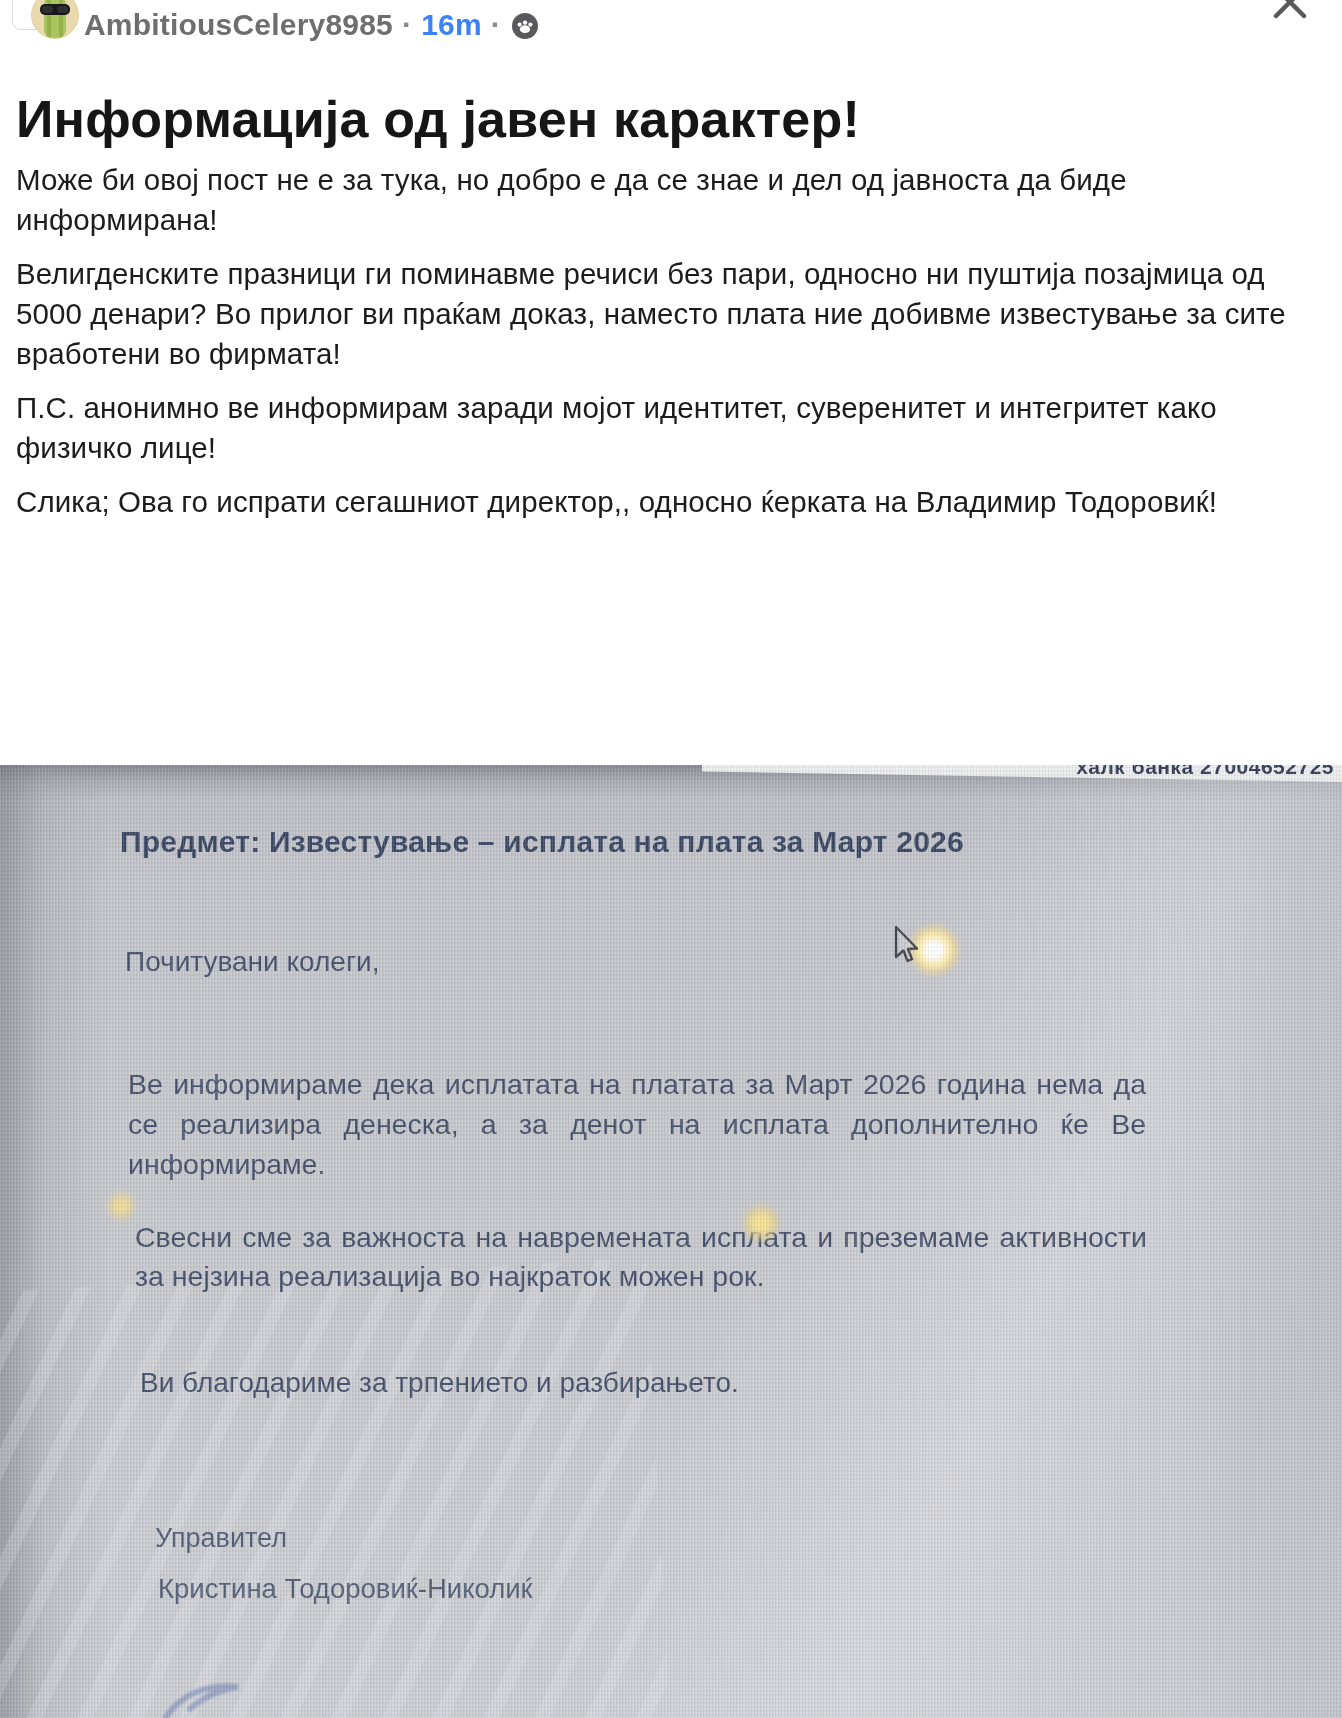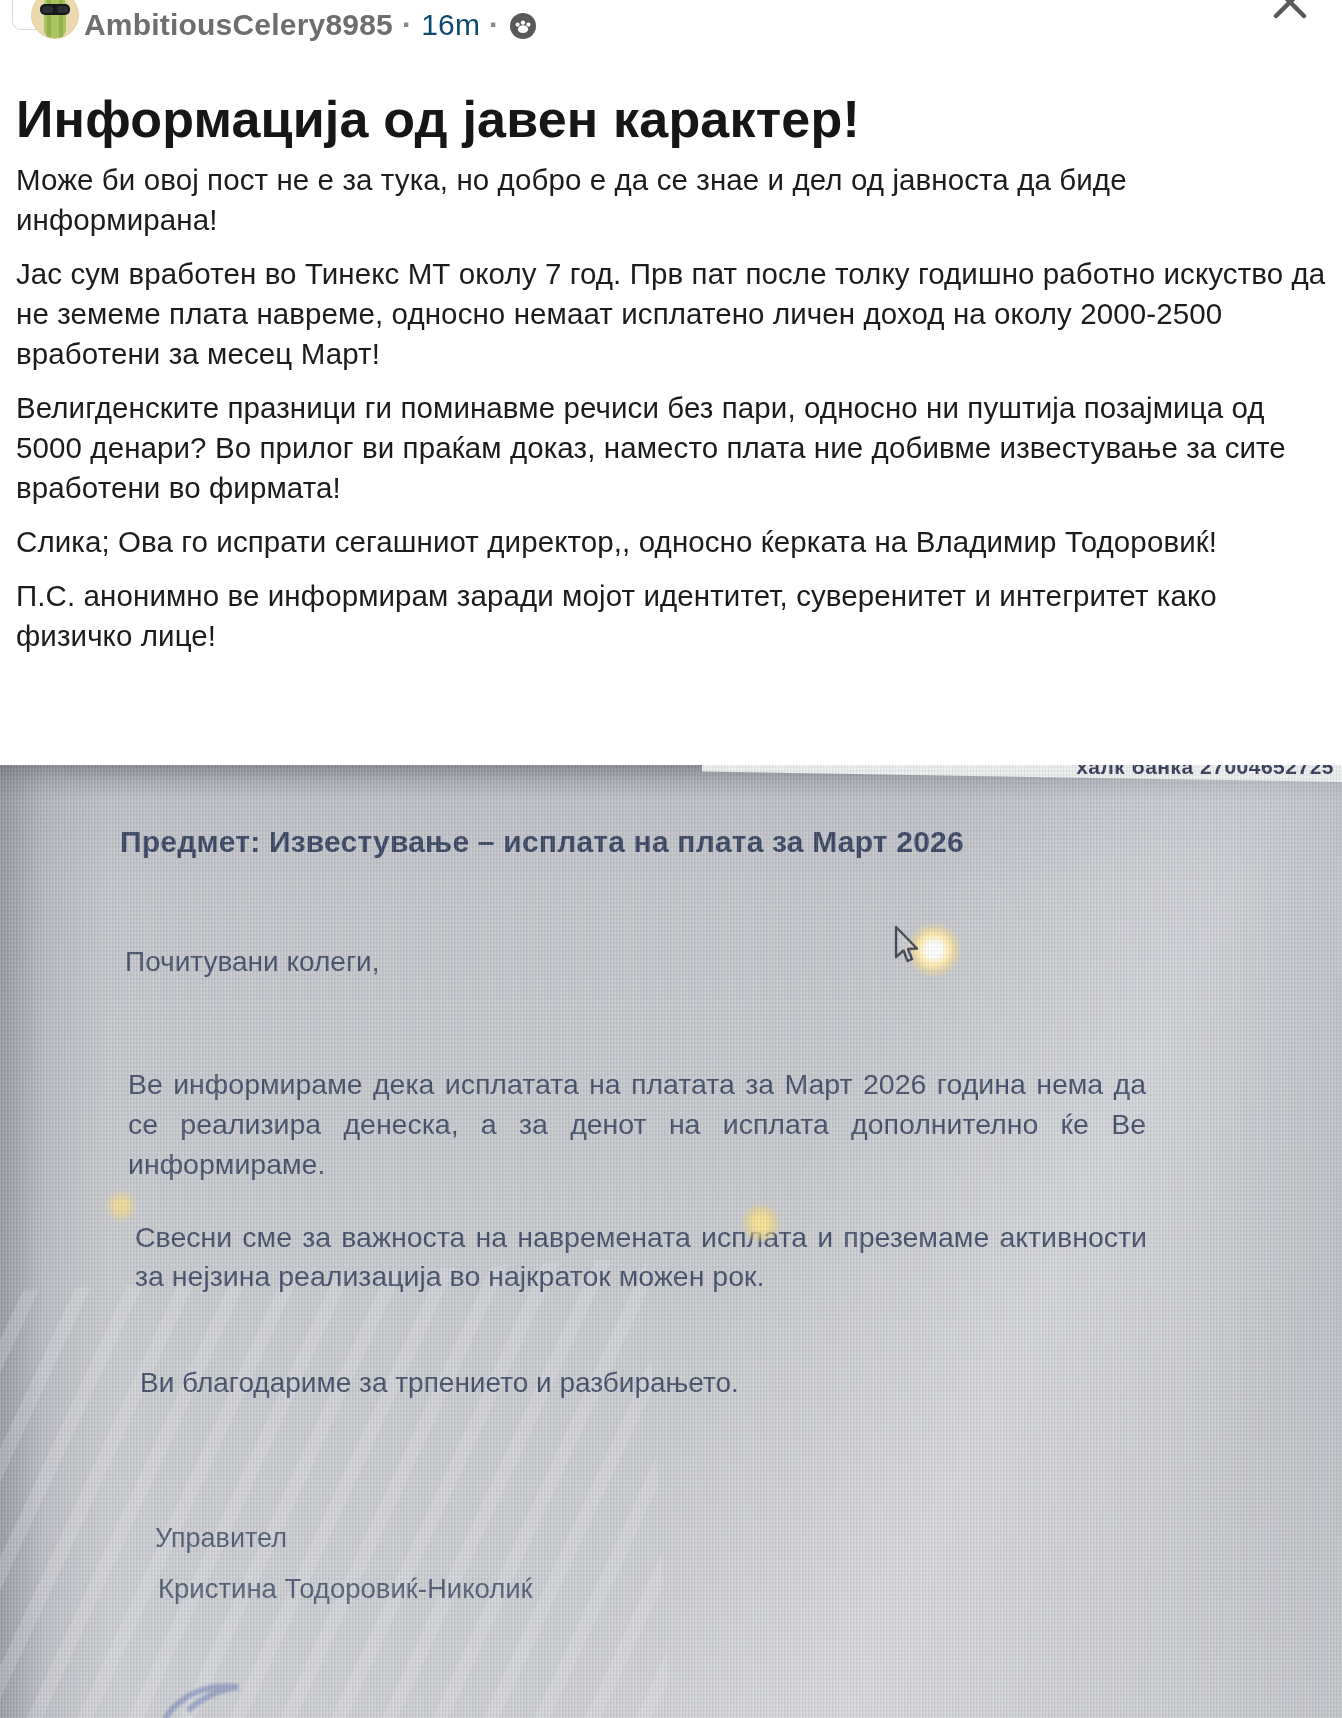--- a/index.html
+++ b/index.html
@@ -16,21 +16,21 @@
   }
   .avatar{
     position:absolute;left:31px;top:-9px;width:46px;height:46px;border-radius:50%;
     background:#ead9ac;overflow:hidden;border:1px solid #e2d2a5;
   }
   .hdr-line{
     position:absolute;left:84px;top:8px;font-size:30px;font-weight:700;
     color:#6e6e71;letter-spacing:.2px;white-space:nowrap;display:flex;align-items:center;gap:9px;
   }
   .hdr-line .sep{font-weight:700;color:#8a8a8d;}
-  .hdr-line .time{font-weight:400;color:#0c4a6e;}
+  .hdr-line .time{font-weight:700;color:#3b82f6;}
   .badge{width:26px;height:26px;display:inline-block;margin-left:2px;}
   .close-btn{position:absolute;top:-20px;right:30px;width:44px;height:44px;}
   
   .post-title{
     position:absolute;top:54px;left:16px;right:16px;
     font-size:52px;font-weight:800;color:#161617;letter-spacing:.2px;
   }
   .post-body{position:absolute;top:121px;left:16px;width:1312px;margin-top:39px;}
   .post-body p{
     margin:0 0 14px 0;font-size:29.5px;line-height:40px;color:#1c1c1e;
@@ -134,24 +134,23 @@
     <svg width="44" height="44" viewBox="0 0 44 44">
       <path d="M8 8 L36 36 M36 8 L8 36" stroke="#59595c" stroke-width="4.5" stroke-linecap="round" fill="none"></path>
     </svg>
   </div>
 </div>
 
 <h1 class="post-title">Информација од јавен карактер!</h1>
 
 <div class="post-body">
   <p>Може би овој пост не е за тука, но добро е да се знае и дел од јавноста да биде информирана!</p>
-  <p>Јас сум вработен во Тинекс МТ околу 7 год. Прв пат после толку годишно работно искуство да не земеме плата навреме, односно немаат исплатено личен доход на околу 2000-2500 вработени за месец Март!</p>
   <p>Велигденските празници ги поминавме речиси без пари, односно ни пуштија позајмица од 5000 денари? Во прилог ви праќам доказ, наместо плата ние добивме известување за сите вработени во фирмата!</p>
+  <p>П.С. анонимно ве информирам заради мојот идентитет, суверенитет и интегритет како физичко лице!</p>
   <p>Слика; Ова го испрати сегашниот директор,, односно ќерката на Владимир Тодоровиќ!</p>
-  <p>П.С. анонимно ве информирам заради мојот идентитет, суверенитет и интегритет како физичко лице!</p>
 </div>
 
 <div class="photo">
   <div class="streaks"></div>
 
   <div class="white-wedge">
     <div class="watermark">халк банка 27004652725</div>
   </div>
 
   <div class="letter">

